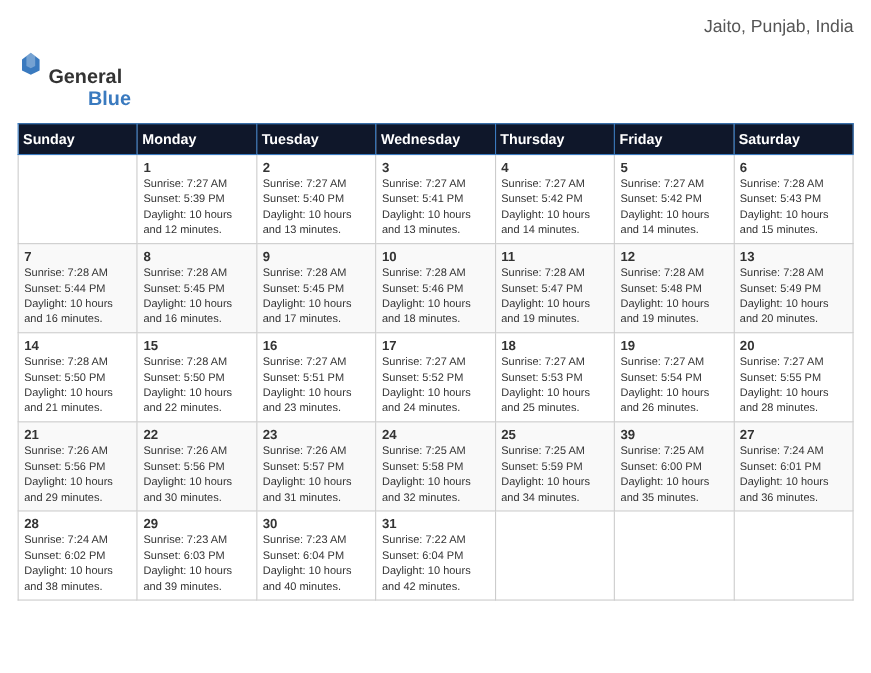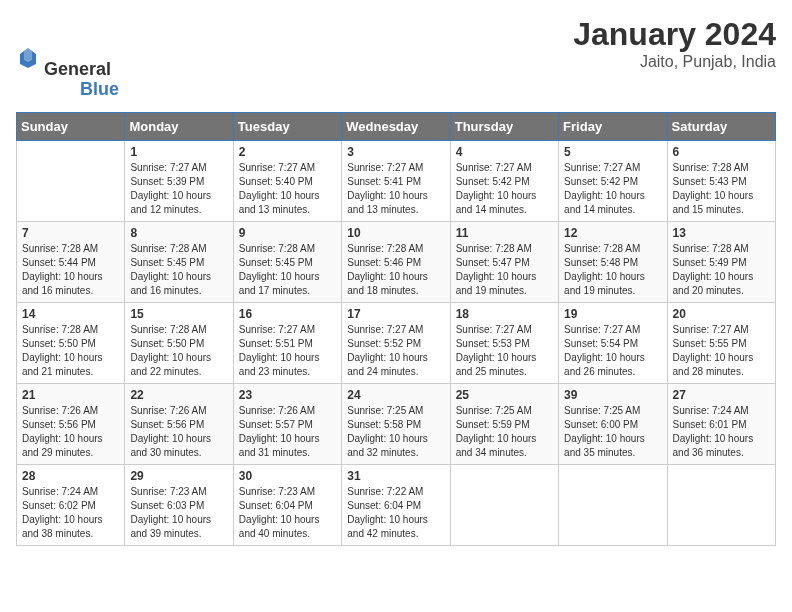--- a/index.html
+++ b/index.html
@@ -52,21 +52,21 @@
     }
     .calendar-subtitle {
       font-size: 16px;
       color: #555;
     }
     table {
       width: 100%;
       border-collapse: collapse;
     }
     thead tr th {
-      background-color: #737373;
+      background-color: #0f172a;
       color: #fff;
       font-size: 13px;
       font-weight: bold;
       padding: 6px 4px;
       text-align: left;
       border: 1px solid #3a7abf;
     }
     tbody tr td {
       vertical-align: top;
       padding: 4px 5px;
@@ -102,21 +102,20 @@
     <svg class="logo-icon" viewBox="0 0 24 24">
       <path d="M12 2 L20 8 L20 18 L12 22 L4 18 L4 8 Z" fill="#3a7abf"></path>
       <path d="M12 2 L16 5 L16 14 L12 16 L8 14 L8 5 Z" fill="#fff" opacity="0.3"></path>
     </svg>
     <div class="logo-text">
       <span class="logo-general">General</span>
       <span class="logo-blue">Blue</span>
     </div>
   </div>
   <div class="title-block">
-    <div class="calendar-title">January 2024</div>
     <div class="calendar-subtitle">Jaito, Punjab, India</div>
   </div>
 </div>
 
 <table>
   <thead>
     <tr>
     <th>Sunday</th>
         <th>Monday</th>
         <th>Tuesday</th>

